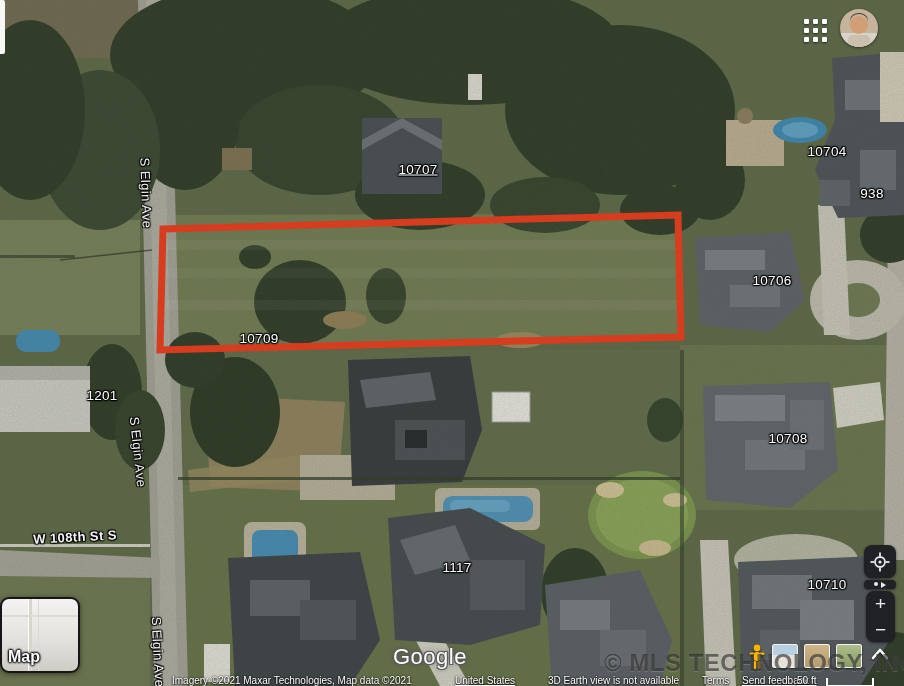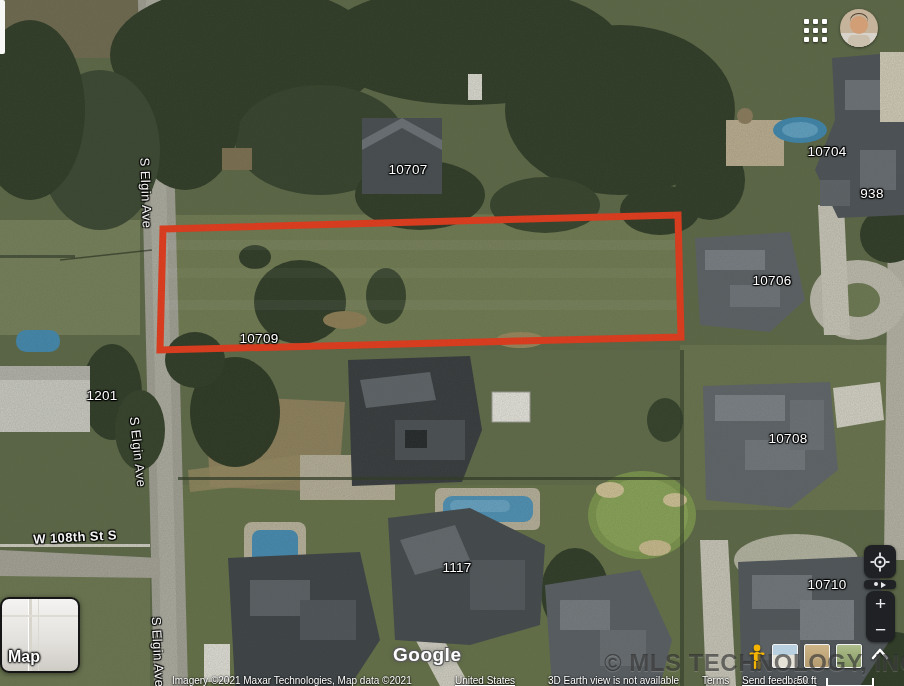--- a/index.html
+++ b/index.html
@@ -46,21 +46,21 @@
     border:2px solid #161616;background:linear-gradient(#f4f3f1 0%,#e4e2de 55%,#cfccc6 100%);
     overflow:hidden;cursor:pointer;box-shadow:0 1px 5px rgba(0,0,0,.5);}
   .map-inset .rd-v{position:absolute;left:26px;top:0;width:3px;height:72px;background:#d8d5cd;
     border-left:1px solid #fff;}
   .map-inset .rd-v2{position:absolute;left:36px;top:0;width:1px;height:72px;background:#dcd9d2;}
   .map-inset .rd-h{position:absolute;left:0;top:16px;width:76px;height:2px;background:#dedbd4;}
   .map-inset .lbl{position:absolute;left:6px;bottom:5px;color:#fff;font-size:16px;font-weight:700;
     text-shadow:0 1px 2px #000,1px 0 2px #000,-1px 0 2px #000,0 -1px 2px #000;}
 
   
-  .google-logo{position:absolute;left:393px;top:644px;font-size:19px;font-weight:700;color:#fff;
+  .google-logo{position:absolute;left:393px;top:644px;font-size:22px;font-weight:400;color:#fff;
     letter-spacing:.5px;
     text-shadow:-1px -1px 0 #5a5a5a,1px -1px 0 #5a5a5a,-1px 1px 0 #5a5a5a,1px 1px 0 #5a5a5a,
     0 0 5px rgba(70,70,70,.9);}
   .mls-mark{position:absolute;left:604px;top:649px;font-size:24px;font-weight:600;
     color:rgba(38,38,38,.62);letter-spacing:.5px;white-space:nowrap;
     text-shadow:0 1px 1px rgba(255,255,255,.18);}
   .attrib{position:absolute;left:0;top:675px;width:904px;height:12px;color:#fff;font-size:10px;
     text-shadow:0 0 2px #000,0 1px 2px #000;white-space:nowrap;}
   .attrib span{position:absolute;top:0;}
   .scalebar{position:absolute;left:826px;top:3px;width:44px;height:7px;
@@ -195,21 +195,21 @@
     <rect x="165" y="268" width="512" height="10" fill="#fff" opacity=".04"></rect>
     <rect x="163" y="300" width="515" height="10" fill="#fff" opacity=".05"></rect>
     <ellipse cx="345" cy="320" rx="22" ry="9" fill="#8d7c55"></ellipse>
     <ellipse cx="520" cy="340" rx="24" ry="8" fill="#97855c"></ellipse>
 
     <polygon points="163,229 678,215 681,337 160,350" fill="none" stroke="#e8391b" stroke-width="7"></polygon>
 
     <rect width="904" height="686" filter="url(#grain)" opacity=".65"></rect>
   </svg>
 
-  <span class="addr" style="left:408px;top:169px;">10707</span>
+  <span class="addr" style="left:418px;top:169px;text-decoration:underline;">10707</span>
   <span class="addr" style="left:827px;top:151px;">10704</span>
   <span class="addr" style="left:872px;top:193px;">938</span>
   <span class="addr" style="left:772px;top:280px;">10706</span>
   <span class="addr" style="left:259px;top:338px;">10709</span>
   <span class="addr" style="left:58px;top:395px;margin-left:44px;">1201</span>
   <span class="addr" style="left:788px;top:438px;">10708</span>
   <span class="addr" style="left:457px;top:567px;">1117</span>
   <span class="addr" style="left:827px;top:584px;">10710</span>
 
   <span class="street" style="left:146px;top:193px;transform:translate(-50%,-50%) rotate(88deg);">S Elgin Ave</span>

